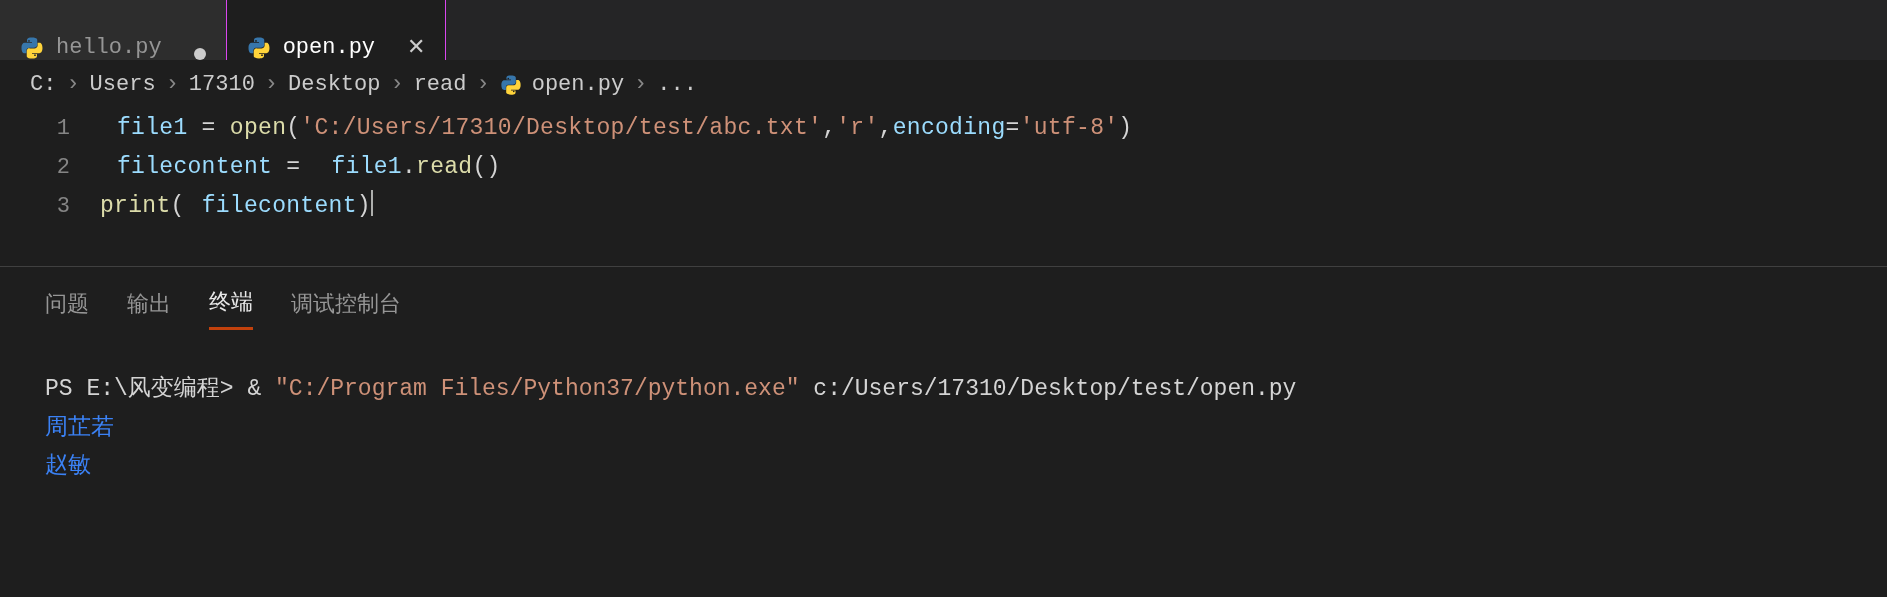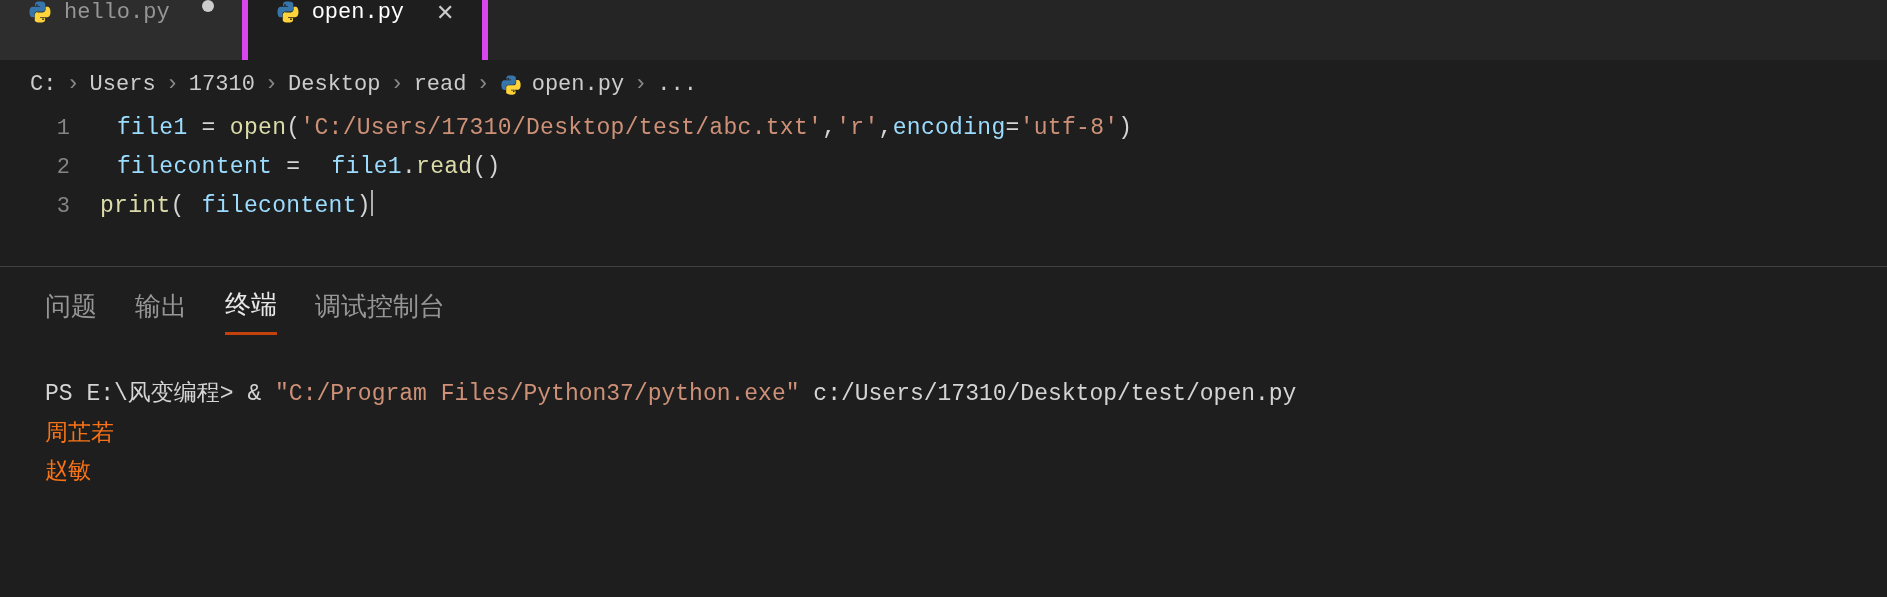--- a/index.html
+++ b/index.html
@@ -12,25 +12,25 @@
   height: 597px;
   overflow: hidden;
 }
 .tabs {
   display: flex;
   background: #252526;
   height: 60px;
 }
 .tab {
   display: flex;
-  align-items: flex-start;
-  padding: 0 28px;
+  align-items: flex-end;
+  padding: 0 20px;
   gap: 12px;
   background: #2d2d2d;
-  border-right: 6px solid #d946ef;
+  border-right: 1px solid #d946ef;
   position: relative;
 }
 .tab.active { background: #1e1e1e; }
 .tab .py-icon { width: 24px; height: 24px; flex-shrink: 0; }
 .tab .label { color: #969696; font-size: 22px; }
 .tab.active .label { color: #ffffff; }
 .tab .dirty-dot {
   width: 12px; height: 12px; border-radius: 50%;
   background: #cccccc; margin-left: 20px;
 }
@@ -61,36 +61,36 @@
 .cursor {
   display: inline-block; width: 2px; height: 26px;
   background: #aeafad; vertical-align: -4px;
 }
 .panel-border { height: 1px; background: #404040; margin-top: 20px; }
 .panel {
   padding: 20px 45px 0 45px;
 }
 .panel-tabs {
   display: flex; gap: 38px; align-items: center;
-  color: #969696; font-size: 26px;
+  color: #969696; font-size: 22px;
   font-family: 'Microsoft YaHei', sans-serif;
 }
 .panel-tab { padding-bottom: 10px; cursor: pointer; }
 .panel-tab.active { color: #e7e7e7; border-bottom: 3px solid #c2410c; }
 .terminal {
   margin-top: 40px;
   font-family: Consolas, 'Courier New', monospace;
   font-size: 23px; line-height: 38px;
   white-space: pre-wrap;
 }
 .term-ps { color: #d4d4d4; }
 .term-amp { color: #d4d4d4; }
 .term-path-exe { color: #ce9178; }
 .term-arg { color: #d4d4d4; text-align: center; }
-.term-out { color: #f97316; font-family: Liberation Sans, sans-serif; }
+.term-out { color: #3b82f6; font-family: Liberation Serif, serif; }
 </style>
 </head>
 <body>
 
 <div class="tabs">
   <div class="tab">
     <svg class="py-icon" viewBox="0 0 32 32">
         <path fill="#3776ab" d="M15.9 2c-7 0-6.5 3-6.5 3v3.1h6.6v.9H6.7S2 8.4 2 15.9s4.1 7.2 4.1 7.2h2.4v-3.5s-.1-4.1 4-4.1h6.6s3.9.1 3.9-3.7V5.5S23.6 2 15.9 2zM12 5.3a1.2 1.2 0 1 1 0 2.4 1.2 1.2 0 0 1 0-2.4z"></path>
         <path fill="#ffd43b" d="M16.1 30c7 0 6.5-3 6.5-3v-3.1H16v-.9h9.3S30 23.6 30 16.1s-4.1-7.2-4.1-7.2h-2.4v3.5s.1 4.1-4 4.1h-6.6s-3.9-.1-3.9 3.7v6.3S8.4 30 16.1 30zM20 26.7a1.2 1.2 0 1 1 0-2.4 1.2 1.2 0 0 1 0 2.4z"></path>
       </svg>

